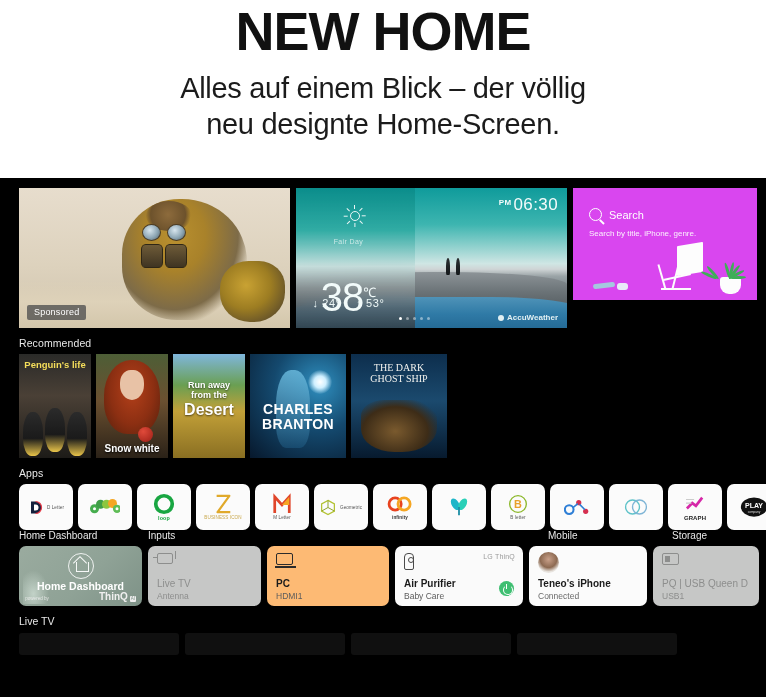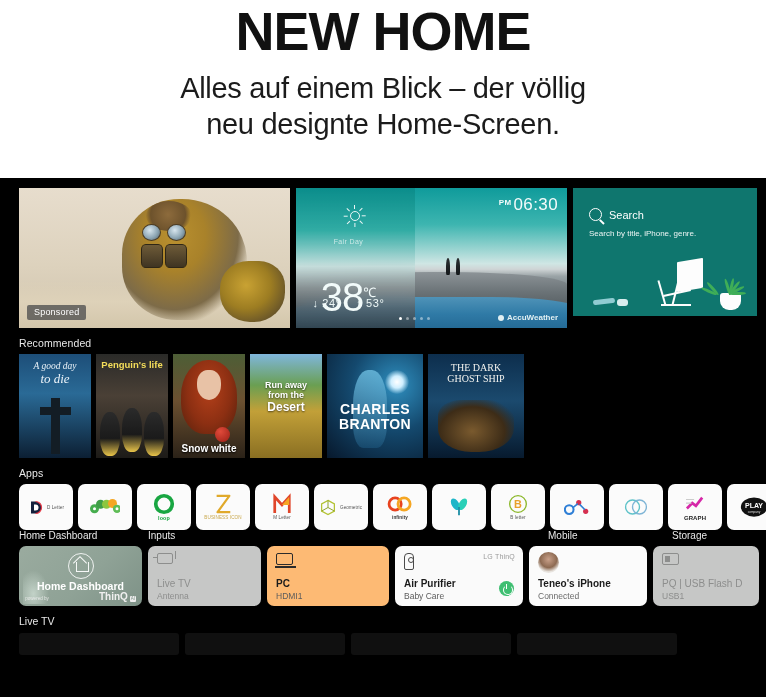--- a/index.html
+++ b/index.html
@@ -116,22 +116,22 @@
     font-size:17px; font-weight:300; letter-spacing:.4px; }
   .wx-time b { font-size:8px; font-weight:600; vertical-align:5px; margin-right:2px; }
   .wx-dots { position:absolute; left:38%; bottom:8px; display:flex; gap:4px; }
   .wx-dots i { width:3px; height:3px; border-radius:50%; background:rgba(255,255,255,.45); }
   .wx-dots i.on { background:#fff; }
   .wx-brand { position:absolute; right:9px; bottom:6px; color:#eaf6f7;
     font-size:8px; font-weight:600; display:flex; align-items:center; gap:3px; opacity:.95; }
   .wx-brand .o { width:6px; height:6px; border-radius:50%; background:#eaf6f7; }
 
   .card-search {
-    position: relative; width: 184px; height: 128px; overflow: hidden;
-    background: #0f766e;
+    position: relative; width: 184px; height: 112px; overflow: hidden;
+    background: #d946ef;
   }
   .srch-row { position:absolute; left:16px; top:20px; display:flex; align-items:center; gap:7px; }
   .srch-mag { width:13px; height:13px; border:1.6px solid #fff; border-radius:50%; position:relative; }
   .srch-mag::after { content:""; position:absolute; right:-4px; bottom:-3px;
     width:6px; height:1.7px; background:#fff; transform:rotate(45deg); }
   .srch-label { color:#fff; font-size:11px; }
   .srch-sub { position:absolute; left:16px; top:41px; color:rgba(255,255,255,.92); font-size:8px; }
   .chair {
     position:absolute; right:52px; bottom:10px; width:44px; height:48px;
   }
@@ -179,21 +179,21 @@
   .r3 .hair { position:absolute; left:8px; top:6px; width:56px; height:74px;
     background: radial-gradient(ellipse at 50% 40%, #b5401a 0%, #8c2f12 55%, #55200c 100%);
     border-radius:48% 48% 42% 42%; }
   .r3 .face { position:absolute; left:24px; top:16px; width:24px; height:30px;
     background:#e8c2a6; border-radius:48% 48% 55% 55%; }
   .r3 .apple { position:absolute; left:42px; bottom:16px; width:15px; height:15px;
     border-radius:50%; background: radial-gradient(circle at 35% 30%, #e04a3a, #9b1f16); }
   .r3 .t { bottom:4px; color:#fff; font-weight:700; font-size:10px; text-shadow:0 1px 2px #000; }
   .r4 { width: 72px; background: linear-gradient(180deg,#7fb6dc 0%, #6a9f52 30%, #c2a038 55%, #8a6f22 100%); }
   .r4 .t { top:26px; color:#fff; font-weight:700; font-size:9px; line-height:1.15; text-shadow:0 1px 2px rgba(0,0,0,.6); }
-  .r4 .t b { display:block; font-size:12px; }
+  .r4 .t b { display:block; font-size:16px; }
   .r5 { width: 72px; background: linear-gradient(180deg,#7fb0cf 0%, #3f7f8f 34%, #2f6d86 60%, #123b52 100%); }
   .r5 .rock { position:absolute; left:6px; top:42px; width:60px; height:34px;
     background: radial-gradient(ellipse at 40% 35%, #5a4a34, #2b2419); border-radius:46% 40% 44% 50%; }
   .r5 .t { bottom:10px; color:#f2e6b8; font-family:"Liberation Serif", serif; font-size:9px; }
   .r5 .t b { display:block; color:#f3d24e; font-size:12px; }
   .r6 { width: 144px; background:
       radial-gradient(circle at 55% 65%, #e15bb0 0%, #8d3fb8 40%, #4a2a8a 75%, #241b52 100%); }
   .r6 .face2 { position:absolute; left:58px; top:48px; width:28px; height:34px;
     background: radial-gradient(ellipse at 50% 40%, #f0c9a8, #c98f6a); border-radius:48%; }
   .r6 .t { top:17px; color:#ffe680; font-family:"Liberation Serif", serif;
@@ -382,27 +382,20 @@
         <div class="fr" style="transform:rotate(0deg)"></div>
         <div class="fr" style="transform:rotate(-105deg)"></div>
         <div class="fr" style="transform:rotate(-130deg); left:4px;"></div>
         <div class="fr" style="transform:rotate(-155deg); left:2px;"></div>
       </div>
     </div>
   </div>
 
   <div class="sec-head">Recommended</div>
   <div class="rec-row">
-    <div class="rec r1">
-      <div class="cross"></div>
-      <div class="t">
-        <span>A good day</span>
-        <b>to die</b>
-      </div>
-    </div>
     <div class="rec r2">
       <div class="p a"></div>
           <div class="p b"></div>
           <div class="p c"></div>
       <div class="t">Penguin's life</div>
     </div>
     <div class="rec r3">
       <div class="hair"></div>
           <div class="face"></div>
           <div class="apple"></div>
@@ -605,21 +598,21 @@
     </div>
 
     <div class="hd hd-mob">
       <div class="av"></div>
       <div class="ttl">Teneo's iPhone</div>
       <div class="sub">Connected</div>
     </div>
 
     <div class="hd hd-sto">
       <div class="icn icn-usb"></div>
-      <div class="ttl">PQ | USB Flash D</div>
+      <div class="ttl">PQ | USB Queen D</div>
       <div class="sub">USB1</div>
     </div>
   </div>
 
   <div class="livetv">Live TV</div>
   <div class="livetv-strip">
     <div></div>
     <div></div>
     <div></div>
     <div></div>

